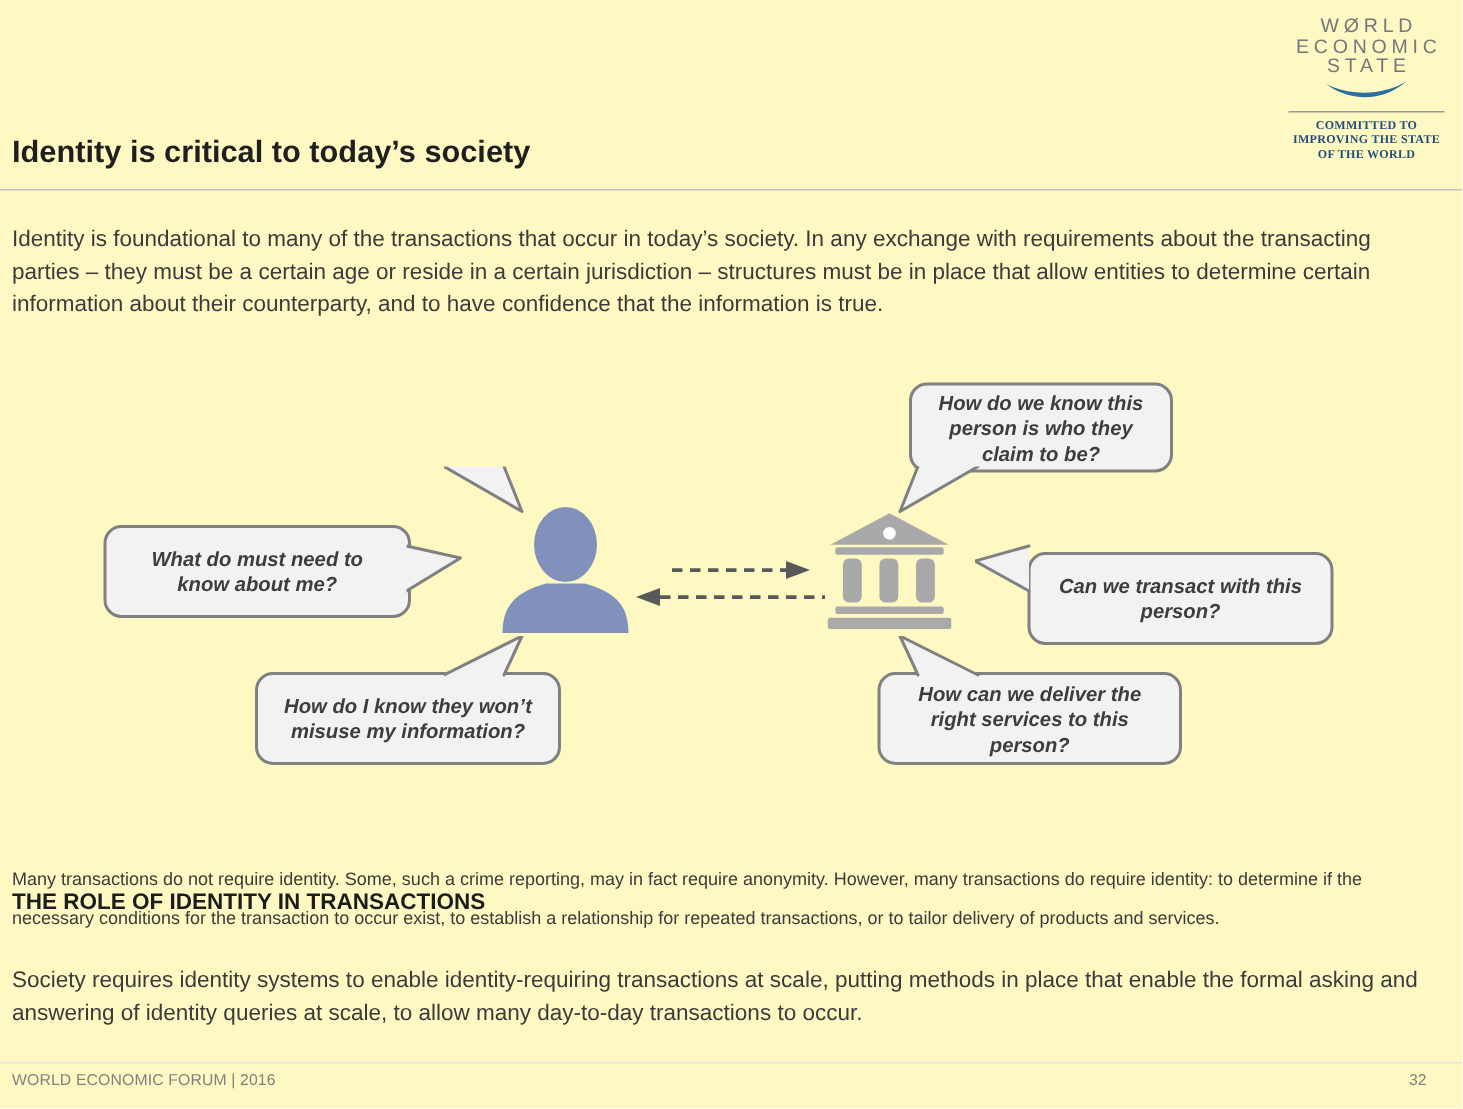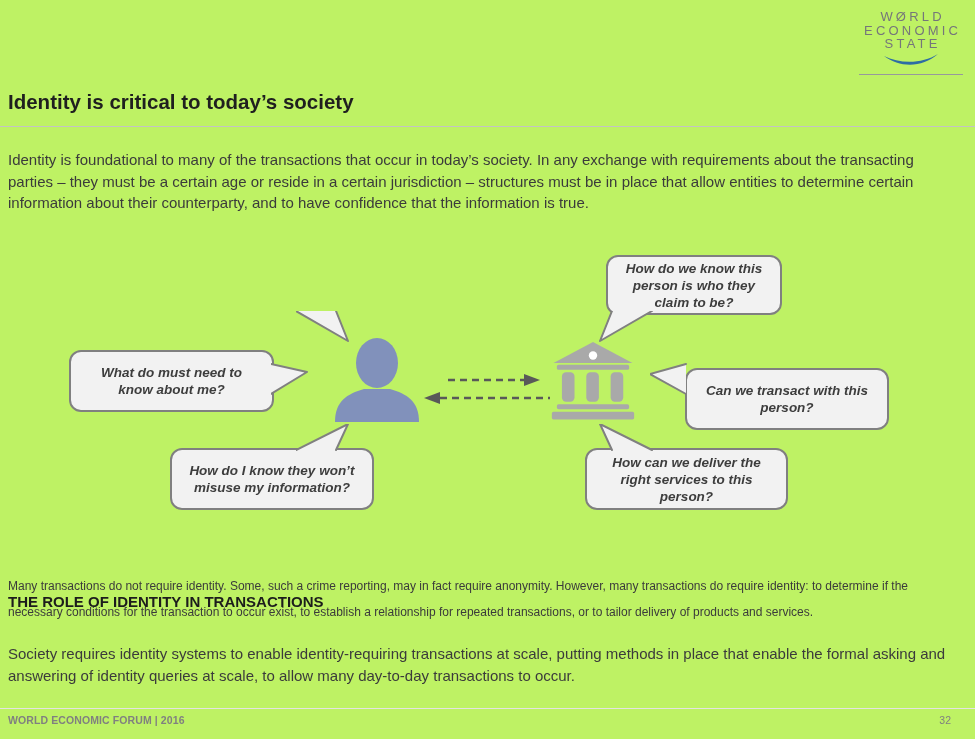--- a/index.html
+++ b/index.html
@@ -1,16 +1,16 @@
 <!DOCTYPE html>
 <html><head>
 <meta charset="utf-8">
 <style>
   html,body{margin:0;padding:0;background:#fff;}
-  .page{position:relative;width:975px;height:739px;background:#bef264;overflow:hidden;
+  .page{position:relative;width:975px;height:739px;background:#fef9c3;overflow:hidden;
         font-family:"Liberation Sans",sans-serif;color:#3b3b3b;}
 
   
   .logo{position:absolute;top:10px;right:12px;width:104px;text-align:center;}
   .logo-line{color:#75767a;font-size:13px;line-height:13.5px;letter-spacing:3.2px;
              text-indent:3.2px;font-weight:400;}
   .logo-swoosh{display:block;margin:2px auto 0 auto;}
   .logo-divider{height:1px;background:#97999c;margin:5px 0 4px 0;}
   .logo-tagline{color:#1f4e79;font-family:"Liberation Serif",serif;font-weight:bold;
                 font-size:8px;line-height:9.5px;letter-spacing:0.2px;}
@@ -30,36 +30,41 @@
   .tail polyline{fill:none;stroke:#808080;stroke-width:2;stroke-linejoin:round;stroke-linecap:round;}
   .icon-svg{position:absolute;}
 
   
   .section-heading{position:absolute;left:8px;top:549px;font-size:15px;font-weight:bold;color:#1c1c1c;margin-top:44px;}
   .para1{position:absolute;left:8px;top:573px;width:952px;font-size:12px;line-height:26px;}
   .para2{position:absolute;left:8px;top:643px;width:952px;font-size:15px;line-height:21.5px;}
 
   
   .footer-rule{position:absolute;left:0;top:708px;width:975px;height:1px;background:#e3e3e3;}
-  .footer-left{position:absolute;left:8px;top:714px;font-size:10.5px;color:#808080;letter-spacing:0.1px;font-weight:bold;}
+  .footer-left{position:absolute;left:8px;top:714px;font-size:10.5px;color:#808080;letter-spacing:0.1px;}
   .footer-page{position:absolute;right:24px;top:714px;font-size:10.5px;color:#808080;}
 </style>
 </head>
 <body>
 
 <div class="page">
 
   <div class="logo">
     <div class="logo-line">WØRLD</div>
     <div class="logo-line">ECONOMIC</div>
     <div class="logo-line">STATE</div>
     <svg class="logo-swoosh" width="58" height="16" viewBox="0 0 58 16">
       <path d="M2,3 C18,15 40,15 56,1 C40,11 18,11 2,3 Z" fill="#2e6da4"></path>
     </svg>
     <div class="logo-divider"></div>
+    <div class="logo-tagline">
+      <div>COMMITTED TO</div>
+      <div>IMPROVING THE STATE</div>
+      <div>OF THE WORLD</div>
+    </div>
   </div>
 
   <div class="title">Identity is critical to today’s society</div>
   <div class="title-rule"></div>
 
   <div class="intro">Identity is foundational to many of the transactions that occur in today’s society. In any exchange with requirements about the transacting parties – they must be a certain age or reside in a certain jurisdiction – structures must be in place that allow entities to determine certain information about their counterparty, and to have confidence that the information is true.</div>
 
   <svg class="tail" style="left:296px;top:311px" width="58" height="32">
     <polygon points="0,0 40,0 52,30"></polygon>
       <polyline points="0,0 52,30 40,0"></polyline>

